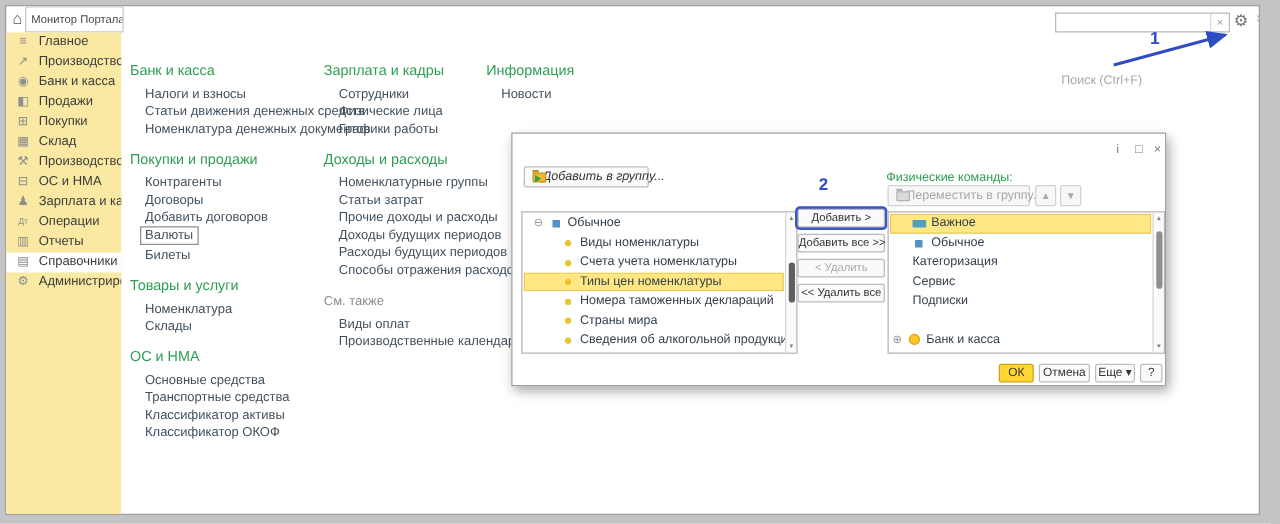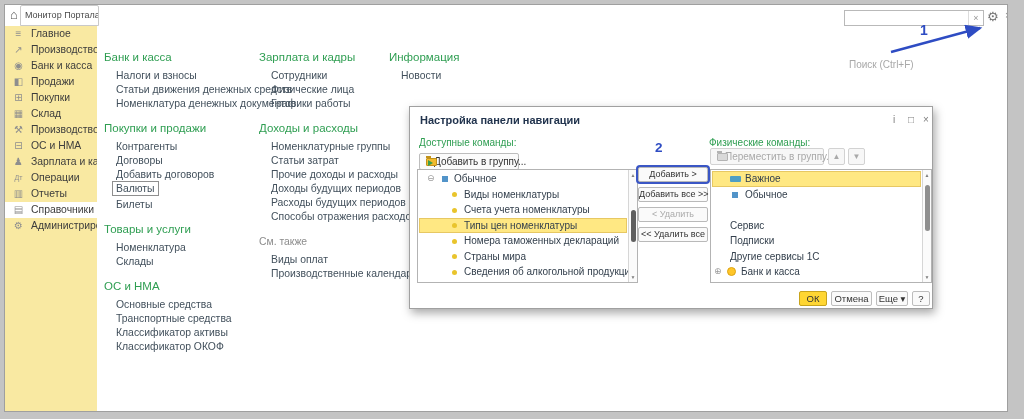--- a/index.html
+++ b/index.html
@@ -156,29 +156,28 @@
     <div class="p-title gray">См. также</div>
     <div class="p-item">Виды оплат</div>
     <div class="p-item">Производственные календари</div>
   </div>
   <div class="col col3">
     <div class="p-title">Информация</div>
     <div class="p-item">Новости</div>
   </div>
 
   <div class="dialog">
-    <div class="d-title">Настройка панели навигации</div>
     <span class="d-tbic" style="left:483px">i</span>
     <span class="d-tbic" style="left:498px">□</span>
     <span class="d-tbic" style="left:513px">×</span>
 
     <span class="d-lbl" style="left:9px">Доступные команды:</span>
     <span class="d-lbl" style="left:299px">Физические команды:</span>
 
-    <div class="d-btn" style="left:9px; top:46px; width:100px; padding-left:14px;">
+    <div class="d-btn" style="left:9px; top:26px; width:100px; padding-left:14px;font-style:italic;">
       <span class="folder green"></span>
       <span>Добавить в группу...</span>
     </div>
     <div class="ann2">2</div>
     <div class="d-btn dis" style="left:300px; top:41px; width:114px; padding-left:14px;">
       <span class="folder gray"></span>
       <span>Переместить в группу...</span>
     </div>
     <div class="d-btn dis ud" style="left:418px; top:41px; width:17px;"><span>▲</span></div>
     <div class="d-btn dis ud" style="left:438px; top:41px; width:17px;"><span>▼</span></div>
@@ -232,28 +231,28 @@
 
     <div class="list r">
       <div class="trow sel" style="top:1px">
         <span class="ic-flag" style="left:18px"></span>
         <span style="left:33px">Важное</span>
       </div>
       <div class="trow" style="top:16.5px">
         <span class="ic-sq" style="left:20px"></span>
         <span style="left:33px">Обычное</span>
       </div>
+      <div class="trow" style="top:32px">
+        <span style="left:18px">Категоризация</span>
+      </div>
       <div class="trow" style="top:47.5px">
         <span style="left:18px">Сервис</span>
       </div>
       <div class="trow" style="top:63px">
         <span style="left:18px">Подписки</span>
-      </div>
-      <div class="trow" style="top:78.5px">
-        <span style="left:18px">Другие сервисы 1С</span>
       </div>
       <div class="trow" style="top:94px">
         <span class="exp" style="left:2px">⊕</span>
         <span class="circ" style="left:15px"></span>
         <span style="left:29px">Банк и касса</span>
       </div>
       <div class="trow" style="top:109.5px">
         <span class="exp" style="left:2px">⊕</span>
         <span class="circ" style="left:15px"></span>
         <span style="left:29px"></span>

